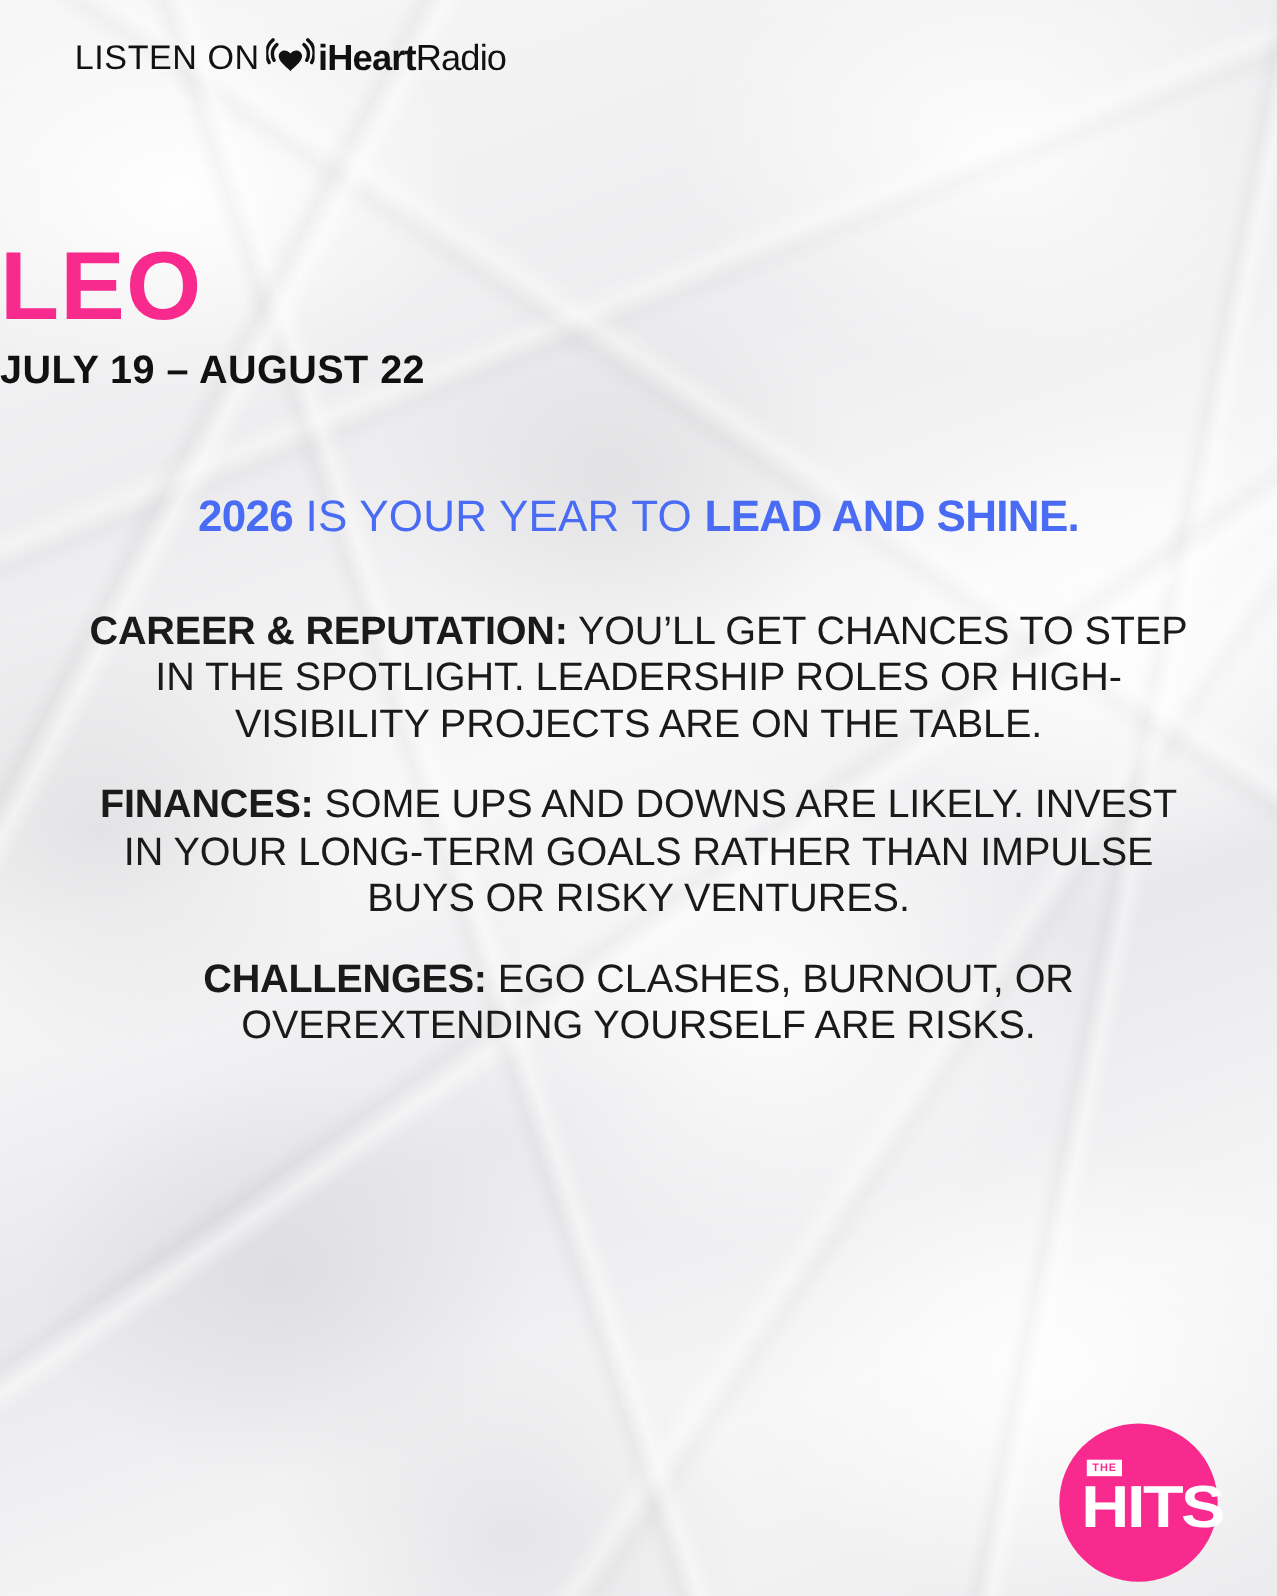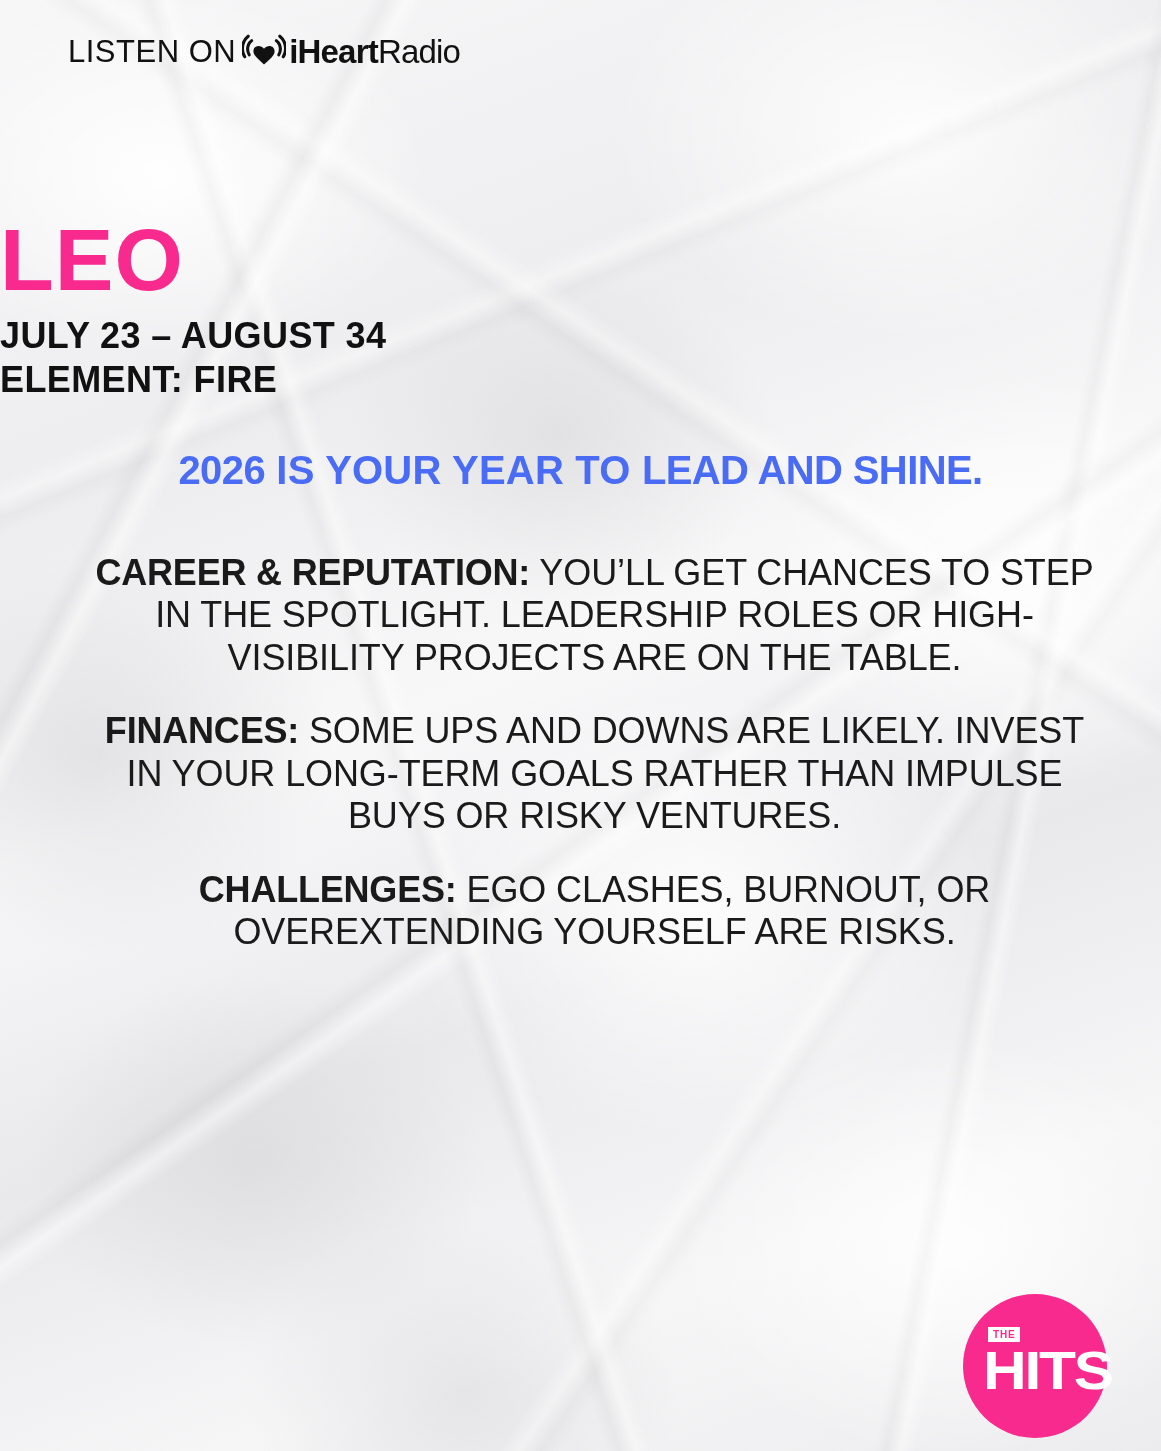--- a/index.html
+++ b/index.html
@@ -108,31 +108,30 @@
     font-size:40px;
     line-height:1.15;
     color:#4a6cf5;
     white-space:nowrap;
   }
   .tagline .heavy {
     font-weight:700;
     letter-spacing:-.6px;
   }
   .tagline .mid {
-    font-weight:700;
+    font-weight:400;
     letter-spacing:.2px;
     text-align:center;
   }
 
   
   .sections {
     position:absolute;
     left:80px; top:552px;
     width:1001px;
-    margin-left:14px;
   }
   .section {
     text-align:center;
     font-size:36px;
     line-height:1.18;
     color:#1a1a1a;
     font-weight:400;
     letter-spacing:-.1px;
     margin-bottom:31px;
   }
@@ -196,22 +195,21 @@
           <path d="M34.3 7.6 C36.8 9.6 38.4 12.6 38.4 16.1 C38.4 18.2 37.8 20.1 36.8 21.8" fill="none" stroke="#111" stroke-width="3.1" stroke-linecap="round"></path>
           <path d="M37.8 3.2 C41.4 6.1 43.6 10.5 43.6 15.5 C43.6 18.6 42.8 21.4 41.3 23.8" fill="none" stroke="#111" stroke-width="3.1" stroke-linecap="round"></path>
         </svg>
       </span>
       <span class="iheart-word"><span class="b">iHeart</span><span class="r">Radio</span></span>
     </span>
   </div>
 
   <div class="sign-block">
     <div class="sign-name">LEO</div>
-    <div class="sign-dates">JULY 23 – AUGUST 34</div>
-    <div class="sign-element">ELEMENT: FIRE</div>
+    <div class="sign-dates">JULY 19 – AUGUST 22</div>
   </div>
 
   <div class="tagline"><span class="heavy">2026</span><span class="mid"> IS YOUR YEAR TO </span><span class="heavy">LEAD AND SHINE.</span></div>
 
   <div class="sections">
     <p class="section"><span class="lbl">CAREER &amp; REPUTATION:</span><span> YOU’LL GET CHANCES TO STEP IN THE SPOTLIGHT. LEADERSHIP ROLES OR HIGH-VISIBILITY PROJECTS ARE ON THE TABLE.</span></p>
     <p class="section"><span class="lbl">FINANCES:</span><span> SOME UPS AND DOWNS ARE LIKELY. INVEST IN YOUR LONG-TERM GOALS RATHER THAN IMPULSE BUYS OR RISKY VENTURES.</span></p>
     <p class="section"><span class="lbl">CHALLENGES:</span><span> EGO CLASHES, BURNOUT, OR OVEREXTENDING YOURSELF ARE RISKS.</span></p>
   </div>
 

